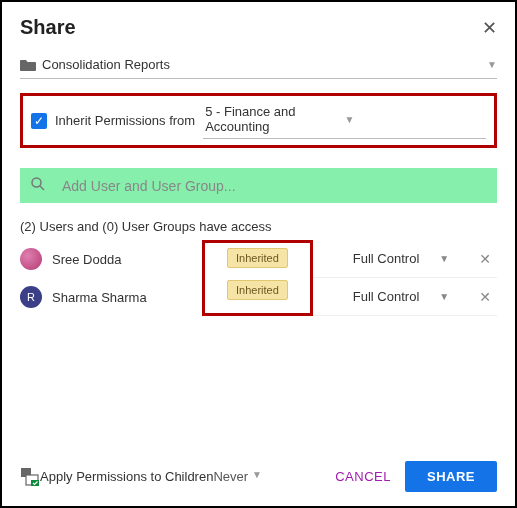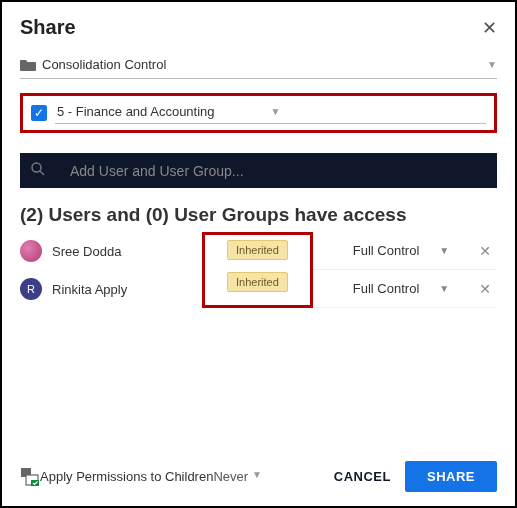--- a/index.html
+++ b/index.html
@@ -71,39 +71,39 @@
   }
   .inherit-dropdown {
     flex: 1;
     display: flex;
     align-items: center;
     border-bottom: 1px solid #bbb;
     padding: 2px 2px 4px 2px;
   }
   .inherit-dropdown span { flex:1; }
   .search-bar {
-    background: #0f172a;
+    background: #86efac;
     display: flex;
     align-items: center;
     padding: 8px 10px;
-    gap: 22px;
+    gap: 14px;
     margin-bottom: 16px;
   }
   .search-bar input {
     flex: 1;
     border: none;
     background: transparent;
     font-size: 14px;
     color: #777;
     outline: none;
   }
   .search-bar input::placeholder { color:#888; }
   .access-summary {
-    font-size: 19px;
-    font-weight: 700;
+    font-size: 13px;
+    font-weight: 400;
     margin-bottom: 6px;
   }
   .users-block {
     display: flex;
     gap: 0;
   }
   .users-left {
     flex: 0 0 182px;
     display:flex;
     flex-direction:column;
@@ -178,22 +178,22 @@
   }
   .apply-icon { position:relative; width:20px; height:20px; }
   .apply-label { }
   .freq-dropdown {
     display:flex;
     align-items:flex-start;
     gap:4px;
     color:#555;
   }
   .btn-cancel {
-    color:#0f172a;
-    font-weight:700;
+    color:#a21caf;
+    font-weight:400;
     letter-spacing:0.5px;
     cursor:pointer;
     margin-left:auto;
     padding: 8px 14px;
   }
   .btn-share {
     background:#1473e6;
     color:#fff;
     font-weight:600;
     letter-spacing:0.5px;
@@ -211,27 +211,28 @@
     <div class="title">Share</div>
     <div class="close-btn">✕</div>
   </div>
 
   <div class="folder-row">
     <span class="folder-icon">
       <svg width="16" height="14" viewBox="0 0 16 14">
           <path fill="#666" d="M1 2h5l1.5 2H15a1 1 0 0 1 1 1v7a1 1 0 0 1-1 1H1a1 1 0 0 1-1-1V3a1 1 0 0 1 1-1z"></path>
         </svg>
     </span>
-    <span class="folder-label">Consolidation Control</span>
+    <span class="folder-label">Consolidation Reports</span>
     <span class="chevron-small">▼</span>
   </div>
 
   <div class="inherit-row-wrap">
     <div class="inherit-row">
       <span class="checkbox">✓</span>
+      <span>Inherit Permissions from</span>
       <div class="inherit-dropdown">
         <span>5 - Finance and Accounting</span>
         <span class="chevron-small">▼</span>
       </div>
     </div>
   </div>
 
   <div class="search-bar">
     <span>
       <svg width="16" height="16" viewBox="0 0 16 16">
@@ -245,21 +246,21 @@
   <div class="access-summary">(2) Users and (0) User Groups have access</div>
 
   <div class="users-block">
     <div class="users-left">
       <div class="user-left-row">
         <span class="avatar avatar-img"></span>
         <span>Sree Dodda</span>
       </div>
       <div class="user-left-row">
         <span class="avatar avatar-letter">R</span>
-        <span>Rinkita Apply</span>
+        <span>Sharma Sharma</span>
       </div>
     </div>
     <div class="users-mid-wrap">
       <span class="badge">Inherited</span>
       <span class="badge">Inherited</span>
     </div>
     <div class="users-right">
       <div class="user-right-row">
         <div class="role-dropdown">
           <span>Full Control</span>

